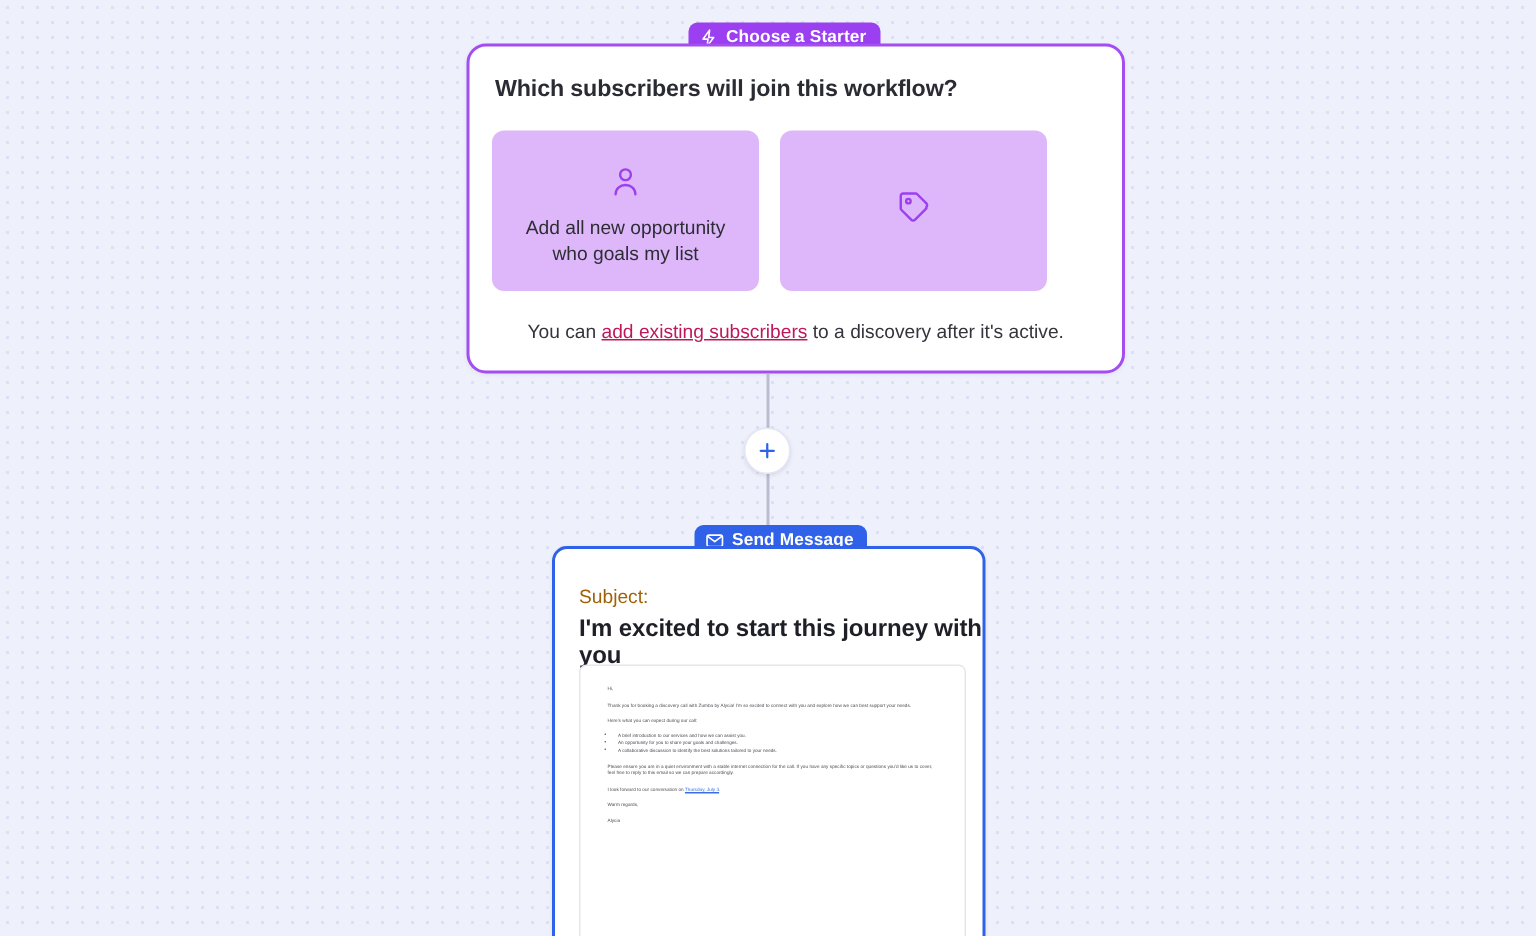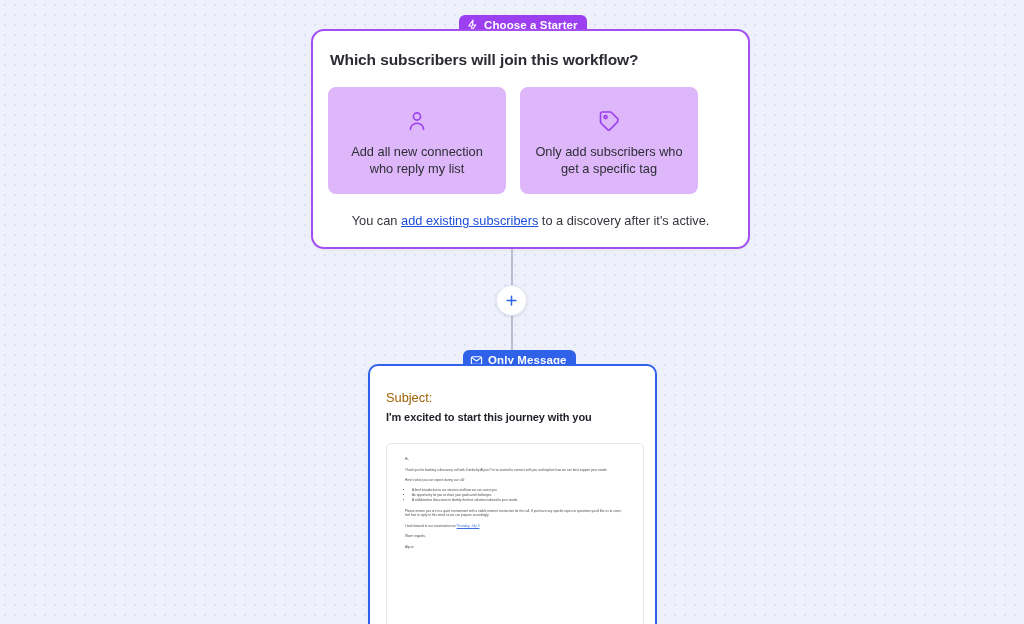--- a/index.html
+++ b/index.html
@@ -123,21 +123,21 @@
   #starter-footnote {
     position: absolute;
     left: 0;
     right: 0;
     top: 182px;
     text-align: center;
     font-size: 12.8px;
     color: #34343c;
   }
   #starter-footnote a {
-    color: #1d4ed8;
+    color: #be185d;
     text-decoration: underline;
     cursor: pointer;
   }
 
   
   #connector-line {
     position: absolute;
     left: 511px;
     top: 249px;
     width: 1.5px;
@@ -180,21 +180,21 @@
     position: absolute;
     left: 16px;
     top: 24px;
     font-size: 12.8px;
     color: #a16207;
   }
   #subject-value {
     position: absolute;
     left: 16px;
     top: 45px;
-    font-size: 11px;
+    font-size: 16px;
     font-weight: bold;
     color: #1f1f28;
     letter-spacing: -.1px;
   }
 
   
   #email-preview {
     position: absolute;
     left: 16px;
     top: 77px;
@@ -251,31 +251,30 @@
 
     <div class="options-row">
 
       <div class="option-card">
         <span class="option-icon">
           <svg viewBox="0 0 24 24" width="24" height="24" fill="none" stroke="#9b3ff0" stroke-width="1.6" stroke-linecap="round" stroke-linejoin="round">
             <circle cx="12" cy="7.5" r="3.6"></circle>
             <path d="M5.4 20.5 c0-3.7 2.9-6.2 6.6-6.2 s6.6 2.5 6.6 6.2"></path>
           </svg>
         </span>
-        <span class="option-label"><span>Add all new connection</span> <span>who reply my list</span></span>
+        <span class="option-label"><span>Add all new opportunity</span> <span>who goals my list</span></span>
       </div>
 
       <div class="option-card">
         <span class="option-icon">
           <svg viewBox="0 0 24 24" width="24" height="24" fill="none" stroke="#9b3ff0" stroke-width="1.6" stroke-linecap="round" stroke-linejoin="round">
             <path d="M20.6 12.9 l-7.7 7.7 a1.6 1.6 0 0 1-2.3 0 l-6.6-6.6 a1.6 1.6 0 0 1-.5-1.1 V4.6 a1.6 1.6 0 0 1 1.6-1.6 h8.3 c.4 0 .8.2 1.1.5 l6.1 6.1 a1.6 1.6 0 0 1 0 2.3 z"></path>
             <circle cx="8.6" cy="8.1" r="1.5"></circle>
           </svg>
         </span>
-        <span class="option-label"><span>Only add subscribers who</span> <span>get a specific tag</span></span>
       </div>
 
     </div>
 
     <div id="starter-footnote"><span>You can </span><a>add existing subscribers</a><span> to a discovery after it's active.</span></div>
 
   </div>
 
   <div id="connector-line"></div>
 
@@ -287,21 +286,21 @@
     </span>
   </div>
 
   <div id="message-badge" class="node-badge">
     <span class="badge-ico">
       <svg viewBox="0 0 24 24" width="13" height="13" fill="none" stroke="#ffffff" stroke-width="2" stroke-linejoin="round" stroke-linecap="round">
         <rect x="2.5" y="5" width="19" height="14" rx="2.5"></rect>
         <path d="M3.4 6.6 L12 13 l8.6-6.4"></path>
       </svg>
     </span>
-    <span>Only Message</span>
+    <span>Send Message</span>
   </div>
 
   <div id="message-card">
 
     <div id="subject-label">Subject:</div>
     <div id="subject-value">I'm excited to start this journey with you</div>
 
     <div id="email-preview">
       <p class="mini">Hi,</p>
       <p class="mini">Thank you for booking a discovery call with Zumba by Alycia! I'm so excited to connect with you and explore how we can best support your needs.</p>

